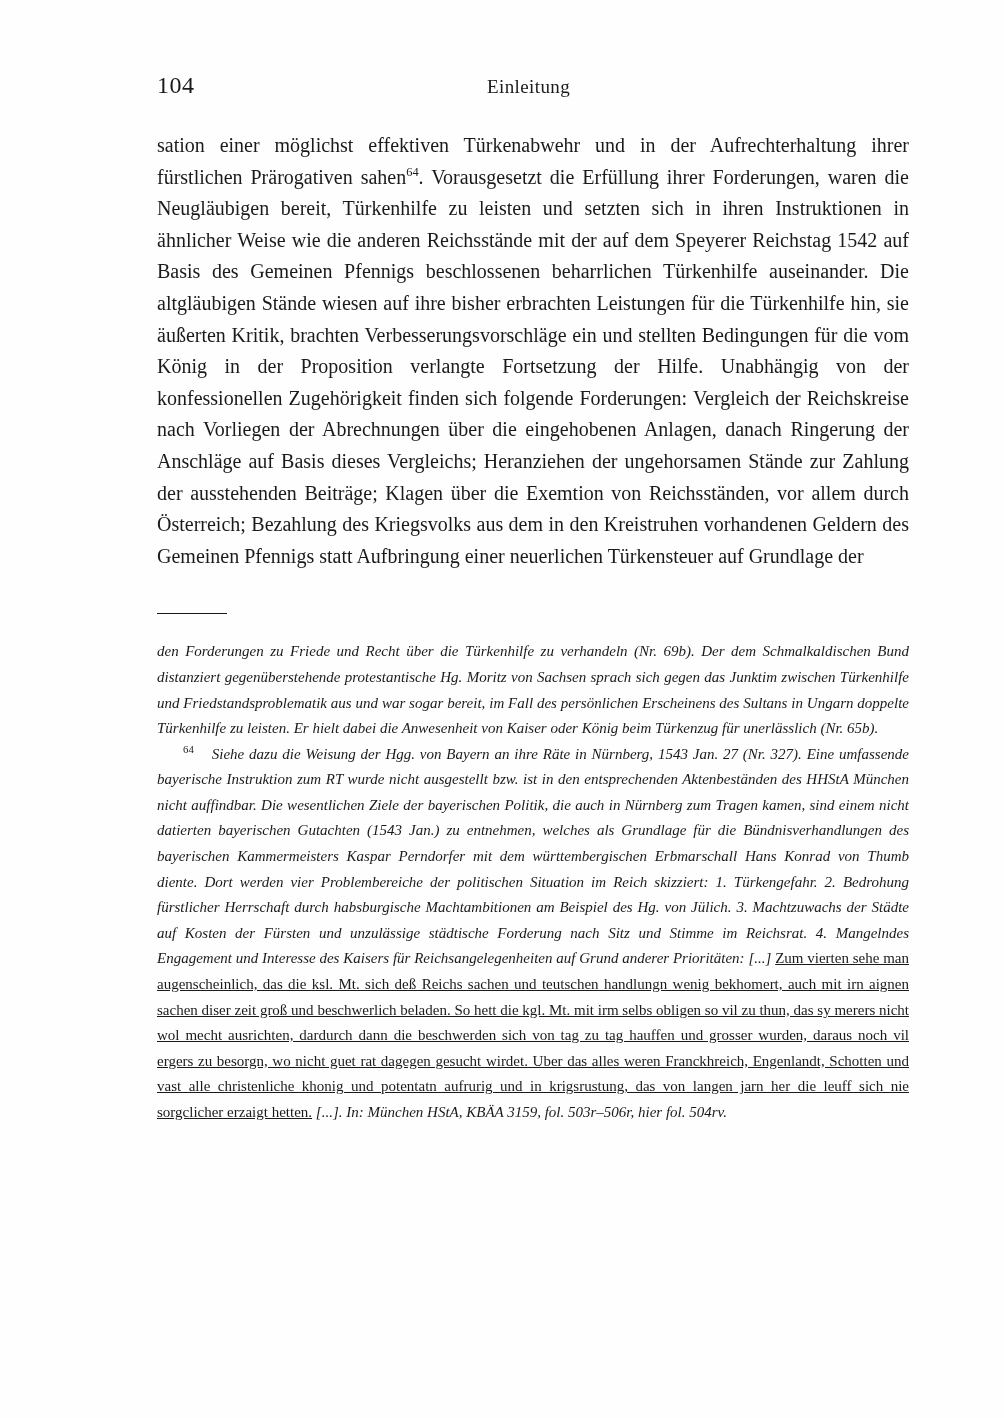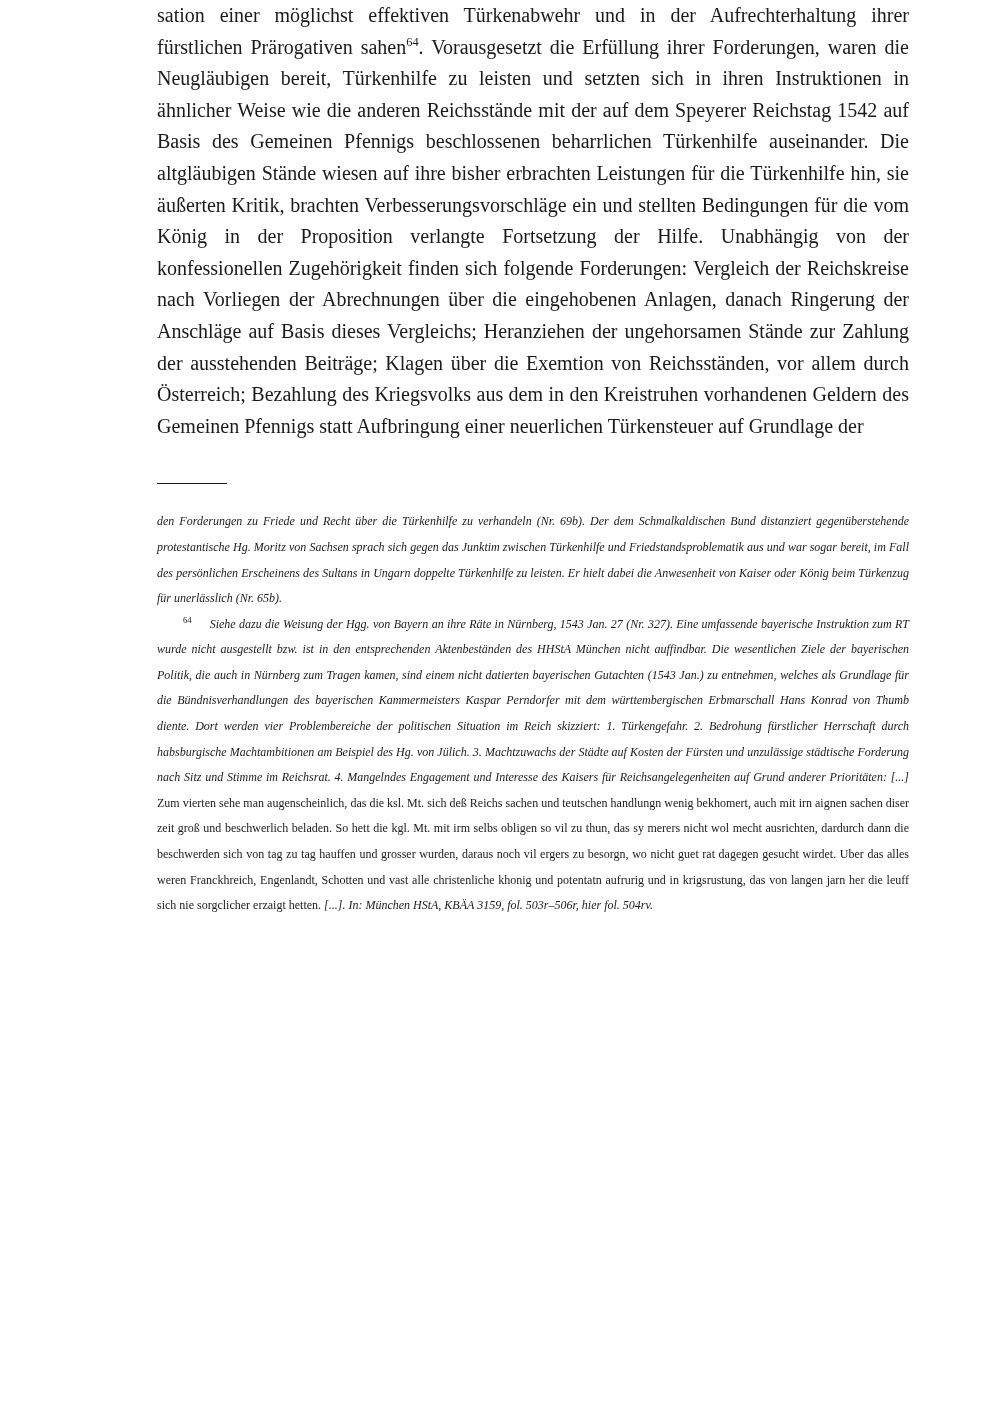--- a/index.html
+++ b/index.html
@@ -67,34 +67,35 @@
 
   
   .fn-rule {
     width: 70px;
     height: 1px;
     background: #1a1a1a;
     margin-top: 41px;
     margin-bottom: 12px;
   }
   .footnotes {
-    font-size: 12px;
+    font-size: 15px;
     line-height: 25.6px;
     text-align: justify;
     text-justify: inter-word;
     margin-top: 25px;
   }
   .footnotes p {
     margin: 0;
   }
   .fn-italic {
     font-style: italic;
   }
   .fn-roman {
     font-style: normal;
+    text-decoration: underline;
   }
   .fn-num {
     font-size: 0.72em;
     vertical-align: super;
     line-height: 0;
     font-style: normal;
     margin-left: 26px;
   }
   .fn-gap {
     display: inline-block;
@@ -103,20 +104,24 @@
   .fn-entry {
     text-indent: 0;
   }
 </style>
 </head>
 <body>
 
 <div class="page">
   <div class="content">
 
+    <div class="header">
+      <div class="folio">104</div>
+      <div class="runninghead">Einleitung</div>
+    </div>
 
     <p class="body-text"><span>sation einer möglichst effektiven Türkenabwehr und in der Aufrechterhaltung ihrer fürstlichen Prärogativen sahen</span><sup>64</sup><span>. Vorausgesetzt die Erfüllung ihrer Forderungen, waren die Neugläubigen bereit, Türkenhilfe zu leisten und setzten sich in ihren Instruktionen in ähnlicher Weise wie die anderen Reichsstände mit der auf dem Speyerer Reichstag 1542 auf Basis des Gemeinen Pfennigs beschlossenen beharrlichen Türkenhilfe auseinander. Die altgläubigen Stände wiesen auf ihre bisher erbrachten Leistungen für die Türkenhilfe hin, sie äußerten Kritik, brachten Verbesserungsvorschläge ein und stellten Bedingungen für die vom König in der Proposition verlangte Fortsetzung der Hilfe. Unabhängig von der konfessionellen Zugehörigkeit finden sich folgende Forderungen: Vergleich der Reichskreise nach Vorliegen der Abrechnungen über die eingehobenen Anlagen, danach Ringerung der Anschläge auf Basis dieses Vergleichs; Heranziehen der ungehorsamen Stände zur Zahlung der ausstehenden Beiträge; Klagen über die Exemtion von Reichsständen, vor allem durch Österreich; Bezahlung des Kriegsvolks aus dem in den Kreistruhen vorhandenen Geldern des Gemeinen Pfennigs statt Aufbringung einer neuerlichen Türkensteuer auf Grundlage der</span></p>
 
     <div class="fn-rule"></div>
 
     <div class="footnotes">
 
       <p class="fn-italic">den Forderungen zu Friede und Recht über die Türkenhilfe zu verhandeln (Nr. 69b). Der dem Schmalkaldischen Bund distanziert gegenüberstehende protestantische Hg. Moritz von Sachsen sprach sich gegen das Junktim zwischen Türkenhilfe und Friedstandsproblematik aus und war sogar bereit, im Fall des persönlichen Erscheinens des Sultans in Ungarn doppelte Türkenhilfe zu leisten. Er hielt dabei die Anwesenheit von Kaiser oder König beim Türkenzug für unerlässlich (Nr. 65b).</p>
 
       <p class="fn-entry"><span class="fn-num">64</span><span class="fn-gap"></span><span class="fn-italic">Siehe dazu die Weisung der Hgg. von Bayern an ihre Räte in Nürnberg, 1543 Jan. 27 (Nr. 327). Eine umfassende bayerische Instruktion zum RT wurde nicht ausgestellt bzw. ist in den entsprechenden Aktenbeständen des HHStA München nicht auffindbar. Die wesentlichen Ziele der bayerischen Politik, die auch in Nürnberg zum Tragen kamen, sind einem nicht datierten bayerischen Gutachten (1543 Jan.) zu entnehmen, welches als Grundlage für die Bündnisverhandlungen des bayerischen Kammermeisters Kaspar Perndorfer mit dem württembergischen Erbmarschall Hans Konrad von Thumb diente. Dort werden vier Problembereiche der politischen Situation im Reich skizziert: 1. Türkengefahr. 2. Bedrohung fürstlicher Herrschaft durch habsburgische Machtambitionen am Beispiel des Hg. von Jülich. 3. Machtzuwachs der Städte auf Kosten der Fürsten und unzulässige städtische Forderung nach Sitz und Stimme im Reichsrat. 4. Mangelndes Engagement und Interesse des Kaisers für Reichsangelegenheiten auf Grund anderer Prioritäten: [...]</span> <span class="fn-roman">Zum vierten sehe man augenscheinlich, das die ksl. Mt. sich deß Reichs sachen und teutschen handlungn wenig bekhomert, auch mit irn aignen sachen diser zeit groß und beschwerlich beladen. So hett die kgl. Mt. mit irm selbs obligen so vil zu thun, das sy merers nicht wol mecht ausrichten, dardurch dann die beschwerden sich von tag zu tag hauffen und grosser wurden, daraus noch vil ergers zu besorgn, wo nicht guet rat dagegen gesucht wirdet. Uber das alles weren Franckhreich, Engenlandt, Schotten und vast alle christenliche khonig und potentatn aufrurig und in krigsrustung, das von langen jarn her die leuff sich nie sorgclicher erzaigt hetten.</span> <span class="fn-italic">[...]. In: München HStA, KBÄA 3159, fol. 503r–506r, hier fol. 504rv.</span></p>

